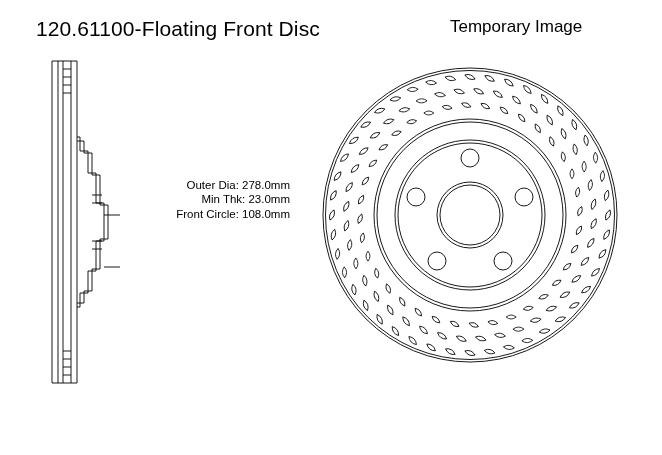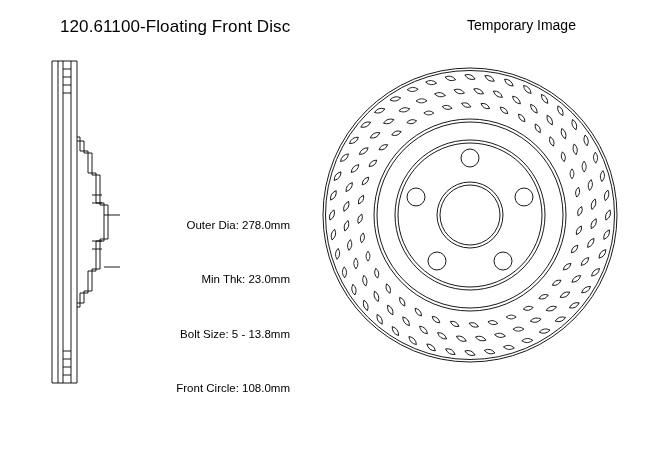--- a/index.html
+++ b/index.html
@@ -15,45 +15,44 @@
     position: relative;
     overflow: hidden;
   }
   .page {
     position: relative;
     width: 662px;
     height: 455px;
   }
   .part-title {
     position: absolute;
-    left: 60px;
+    left: 36px;
+    top: 17px;
+    font-size: 21px;
+    letter-spacing: 0.1px;
+    white-space: nowrap;
+  }
+  .temp-title {
+    position: absolute;
+    left: 450px;
     top: 17px;
     font-size: 17px;
-    letter-spacing: 0.1px;
-    white-space: nowrap;
-  }
-  .temp-title {
-    position: absolute;
-    left: 467px;
-    top: 17px;
-    font-size: 14px;
     white-space: nowrap;
   }
   .specs {
     position: absolute;
     left: 110px;
     top: 178px;
     width: 180px;
     text-align: right;
     font-size: 11.5px;
     line-height: 14.4px;
   }
   .specs div {
     white-space: nowrap;
-    margin-top: 40px;
   }
   .side-view {
     position: absolute;
     left: 30px;
     top: 55px;
   }
   .face-view {
     position: absolute;
     left: 320px;
     top: 55px;
@@ -64,21 +63,20 @@
 <body>
 
 <div class="page">
 
   <div class="part-title">120.61100-Floating Front Disc</div>
   <div class="temp-title">Temporary Image</div>
 
   <div class="specs">
     <div>Outer Dia: 278.0mm</div>
     <div>Min Thk: 23.0mm</div>
-    <div>Bolt Size: 5 - 13.8mm</div>
     <div>Front Circle: 108.0mm</div>
   </div>
 
   <div class="side-view">
     <svg width="120" height="340" viewBox="0 0 120 340">
       <g fill="none" stroke="#000000" stroke-width="0.9">
 
         <path d="M22,6 L46,6 L46,80 L52,86 L52,100 L46,106 L46,228 L52,234 L52,248 L46,254 L46,328 L22,328 Z" fill="#ffffff" stroke="none"></path>
 
         <line x1="22" y1="6" x2="22" y2="328"></line>

